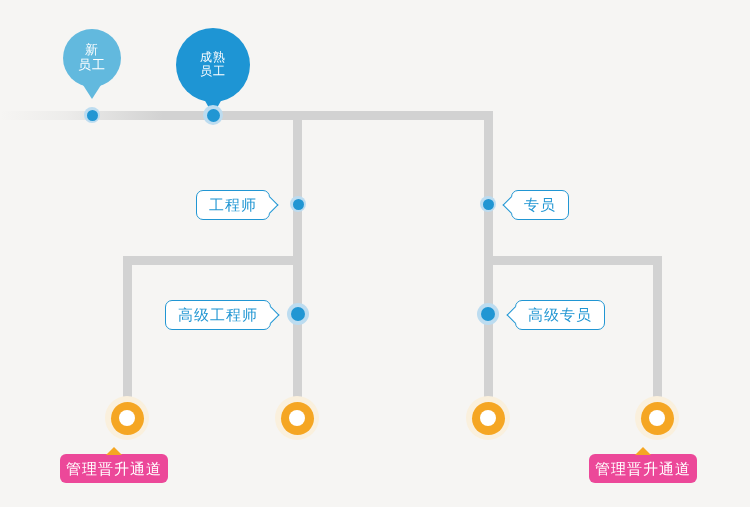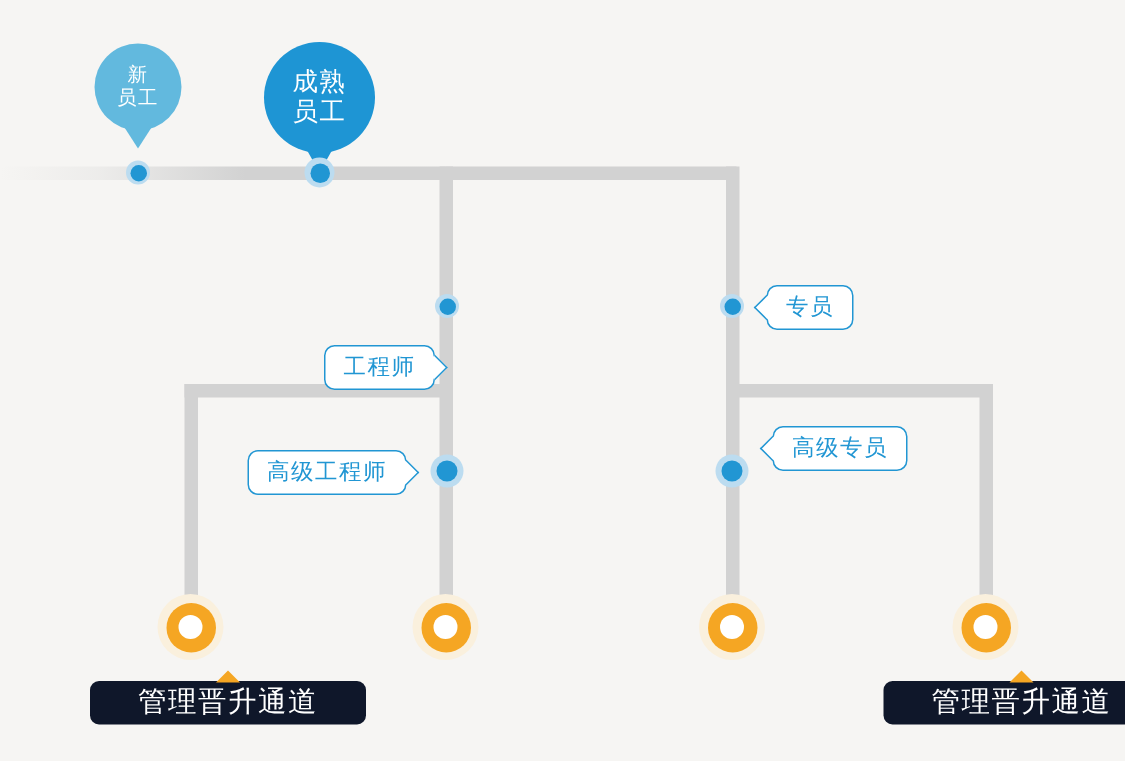--- a/index.html
+++ b/index.html
@@ -66,21 +66,21 @@
     background: #62b9de;
     font-size: 13px;
   }
   .balloon.small::after {
     bottom: -12px;
     border-top: 14px solid #62b9de;
   }
   .balloon.large {
     width: 74px; height: 74px;
     background: #1e95d4;
-    font-size: 17px;
+    font-size: 12px;
   }
   .balloon.large::after {
     bottom: -13px;
     border-top: 16px solid #1e95d4;
   }
 
   
   .dot {
     position: absolute;
     border-radius: 50%;
@@ -161,27 +161,27 @@
   .ring .hole {
     width: 16px;
     height: 16px;
     border-radius: 50%;
     background: #ffffff;
   }
 
   
   .pill {
     position: absolute;
-    background: #0f172a;
+    background: #ec4899;
     color: #ffffff;
     border-radius: 6px;
-    font-size: 19px;
+    font-size: 15px;
     line-height: 29px;
     height: 29px;
-    padding: 0 32px;
+    padding: 0 6px;
     white-space: nowrap;
     letter-spacing: 1px;
     text-align: center;
     box-sizing: content-box;
   }
   .pill::before {
     content: "";
     position: absolute;
     top: -7px;
     left: 50%;
@@ -234,36 +234,36 @@
     <span class="core"></span>
   </div>
 
   <div class="dot d-lg" style="left:287px; top:303px;">
     <span class="core"></span>
   </div>
   <div class="dot d-lg" style="left:477px; top:303px;">
     <span class="core"></span>
   </div>
 
-  <div class="tag pt-right" style="left:216px; top:190px;margin-top:40px;">
+  <div class="tag pt-right" style="left:196px; top:190px;">
     <span>工程师</span>
     <span class="tail"></span>
   </div>
 
   <div class="tag pt-left" style="left:511px; top:190px;">
     <span>专员</span>
     <span class="tail"></span>
   </div>
 
   <div class="tag pt-right" style="left:165px; top:300px;">
     <span>高级工程师</span>
     <span class="tail"></span>
   </div>
 
-  <div class="tag pt-left" style="left:515px; top:284px;font-family:Liberation Serif, serif;">
+  <div class="tag pt-left" style="left:515px; top:300px;font-family:Liberation Serif, serif;">
     <span>高级专员</span>
     <span class="tail"></span>
   </div>
 
   <div class="ring" style="left:105px; top:396px;">
     <span class="inner">
       <span class="hole"></span>
     </span>
   </div>
   <div class="ring" style="left:275px; top:396px;">

